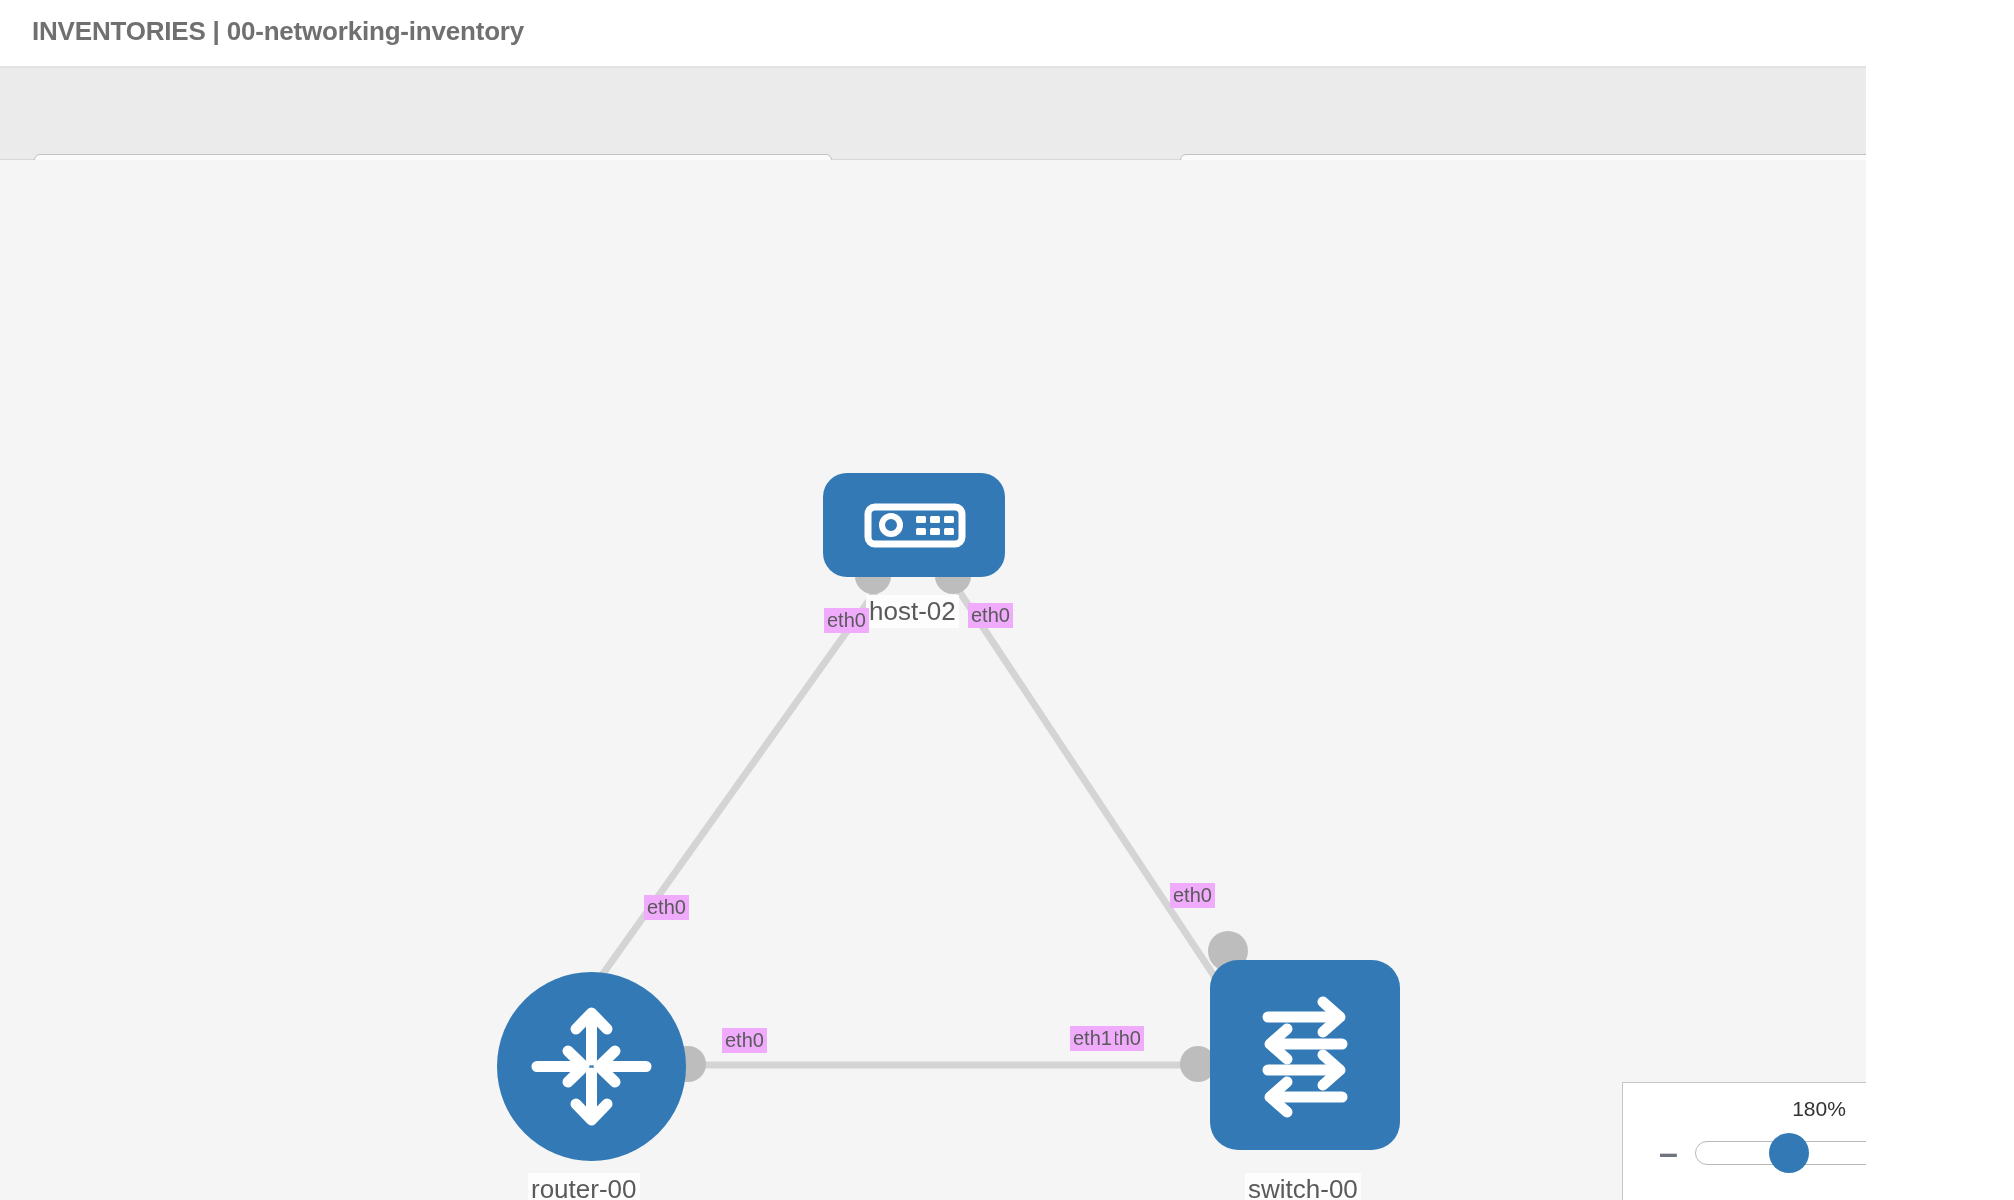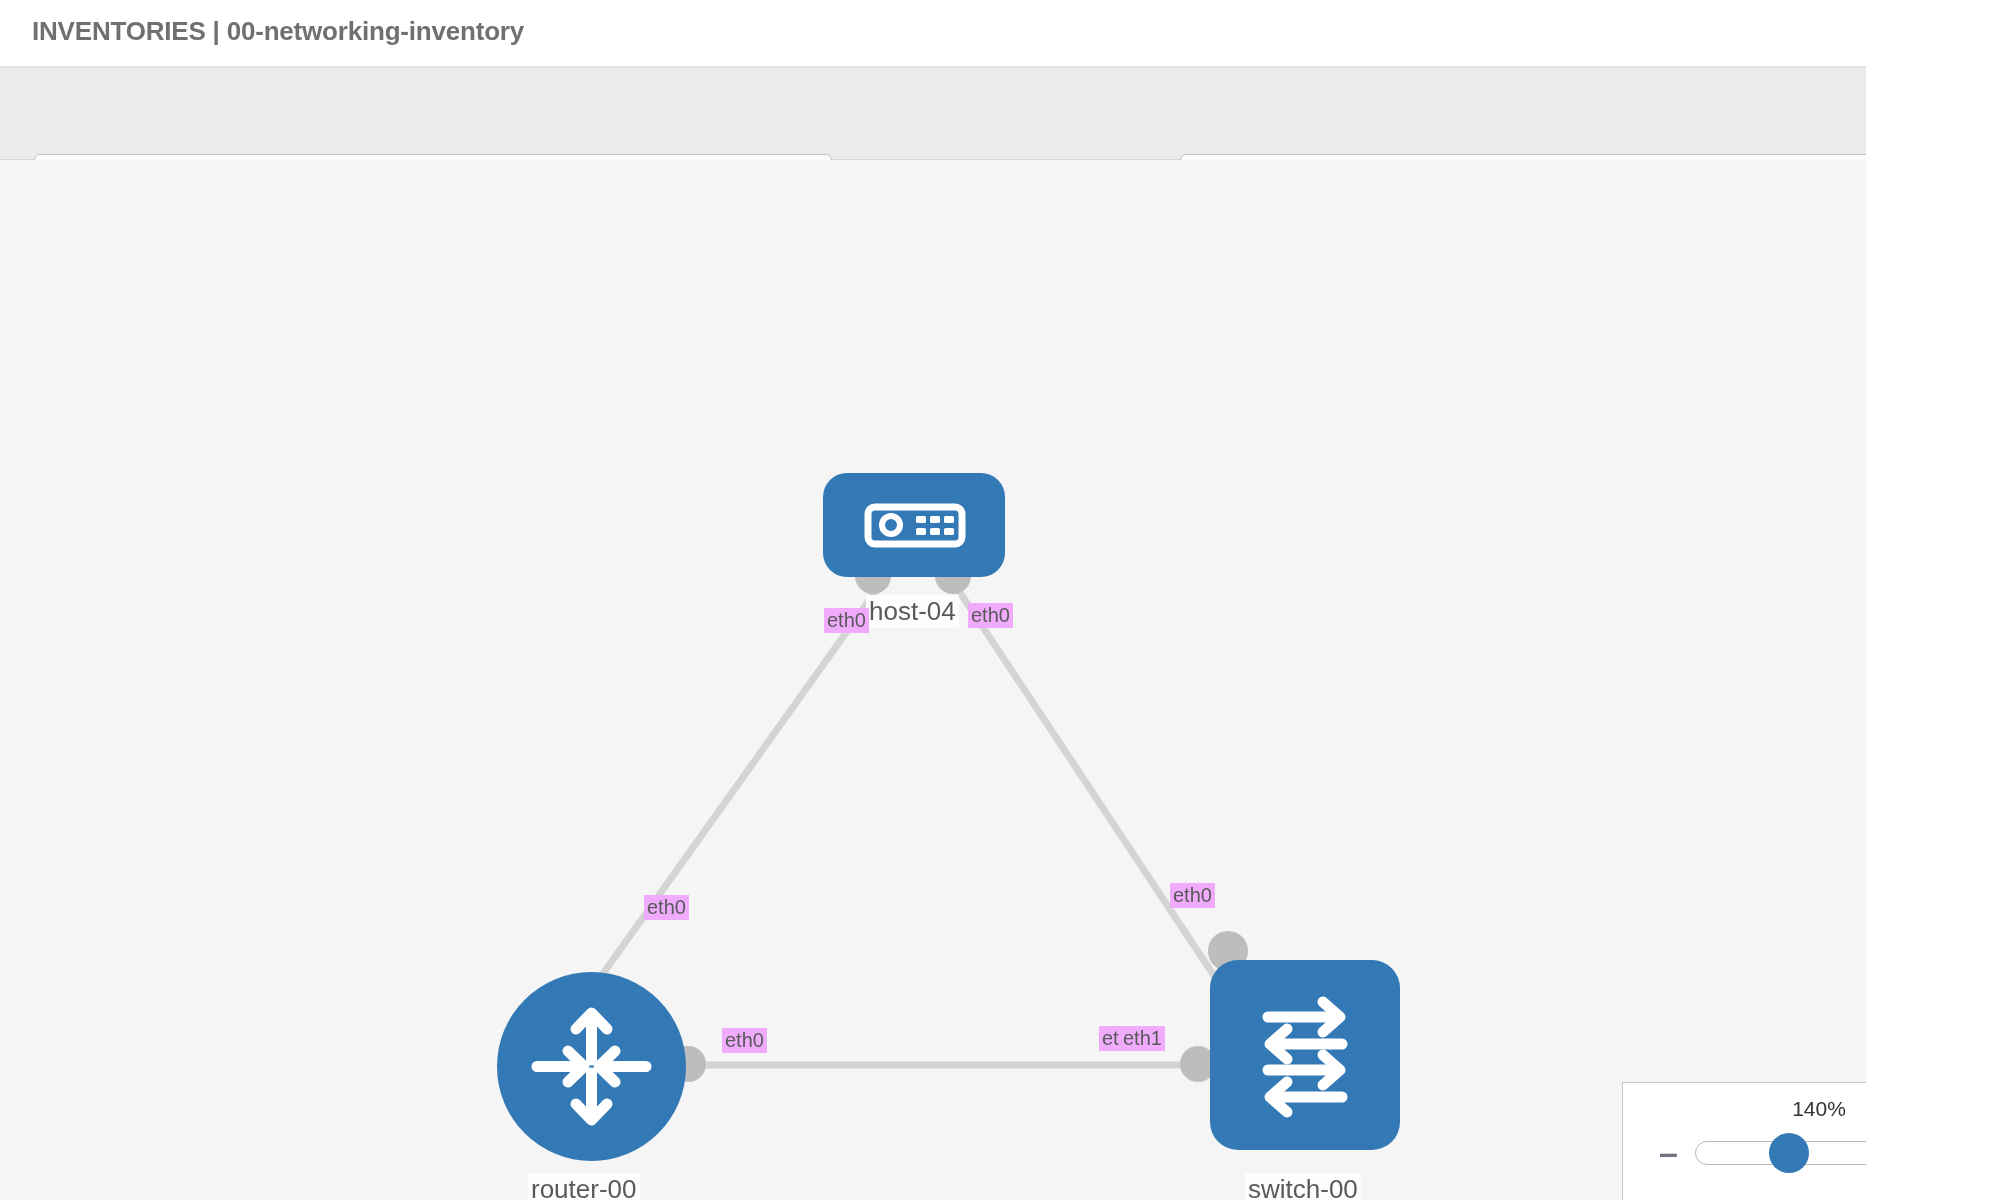--- a/index.html
+++ b/index.html
@@ -289,21 +289,21 @@
         <g fill="#ffffff">
           <rect x="93" y="43" width="10" height="7" rx="1.5"></rect>
           <rect x="107" y="43" width="10" height="7" rx="1.5"></rect>
           <rect x="121" y="43" width="10" height="7" rx="1.5"></rect>
           <rect x="93" y="55" width="10" height="7" rx="1.5"></rect>
           <rect x="107" y="55" width="10" height="7" rx="1.5"></rect>
           <rect x="121" y="55" width="10" height="7" rx="1.5"></rect>
         </g>
       </svg>
     </div>
-    <div class="node-label" style="left:866px; top:435px;">host-04</div>
+    <div class="node-label" style="left:866px; top:435px;">host-02</div>
 
     <div class="node" style="left:497px; top:812px; width:189px; height:189px;">
       <div class="node-shape" style="width:189px; height:189px; border-radius:50%;"></div>
       <svg width="189" height="189" viewBox="0 0 189 189" style="position:absolute;left:0;top:0;" aria-hidden="true">
         <g stroke="#ffffff" stroke-width="11" stroke-linecap="round" stroke-linejoin="round" fill="none">
 
           <line x1="94.5" y1="42" x2="94.5" y2="88"></line>
           <polyline points="79,57 94.5,41 110,57"></polyline>
 
           <line x1="94.5" y1="101" x2="94.5" y2="147"></line>
@@ -335,25 +335,25 @@
       </svg>
     </div>
     <div class="node-label" style="left:1245px; top:1013px;">switch-00</div>
 
     <div class="edge-label" style="left:824px;  top:448px;">eth0</div>
     <div class="edge-label" style="left:968px;  top:443px;">eth0</div>
     <div class="edge-label" style="left:644px;  top:735px;">eth0</div>
     <div class="edge-label" style="left:1170px; top:723px;">eth0</div>
     <div class="edge-label" style="left:722px;  top:868px;">eth0</div>
     <div class="edge-label" style="left:1099px; top:866px;">eth0</div>
-    <div class="edge-label" style="left:1120px; top:866px;">eth1</div>
+    <div class="edge-label" style="left:1070px; top:866px;">eth1</div>
 
   </div>
 
   <div class="zoom-panel">
-    <div class="zoom-value">140%</div>
+    <div class="zoom-value">180%</div>
     <div class="zoom-minus">–</div>
     <div class="zoom-track"></div>
     <div class="zoom-handle"></div>
     <div class="zoom-plus">+</div>
   </div>
 
 </div>
 
 </body></html>

